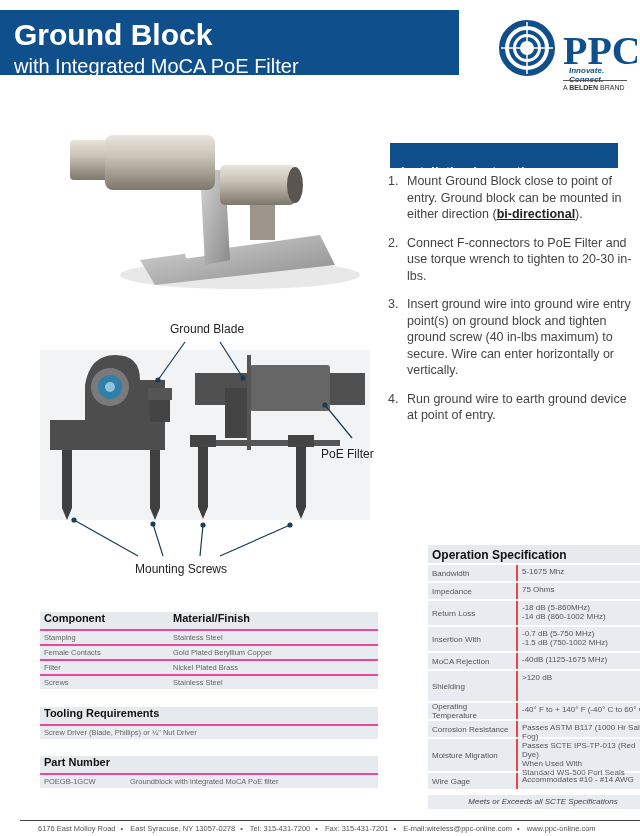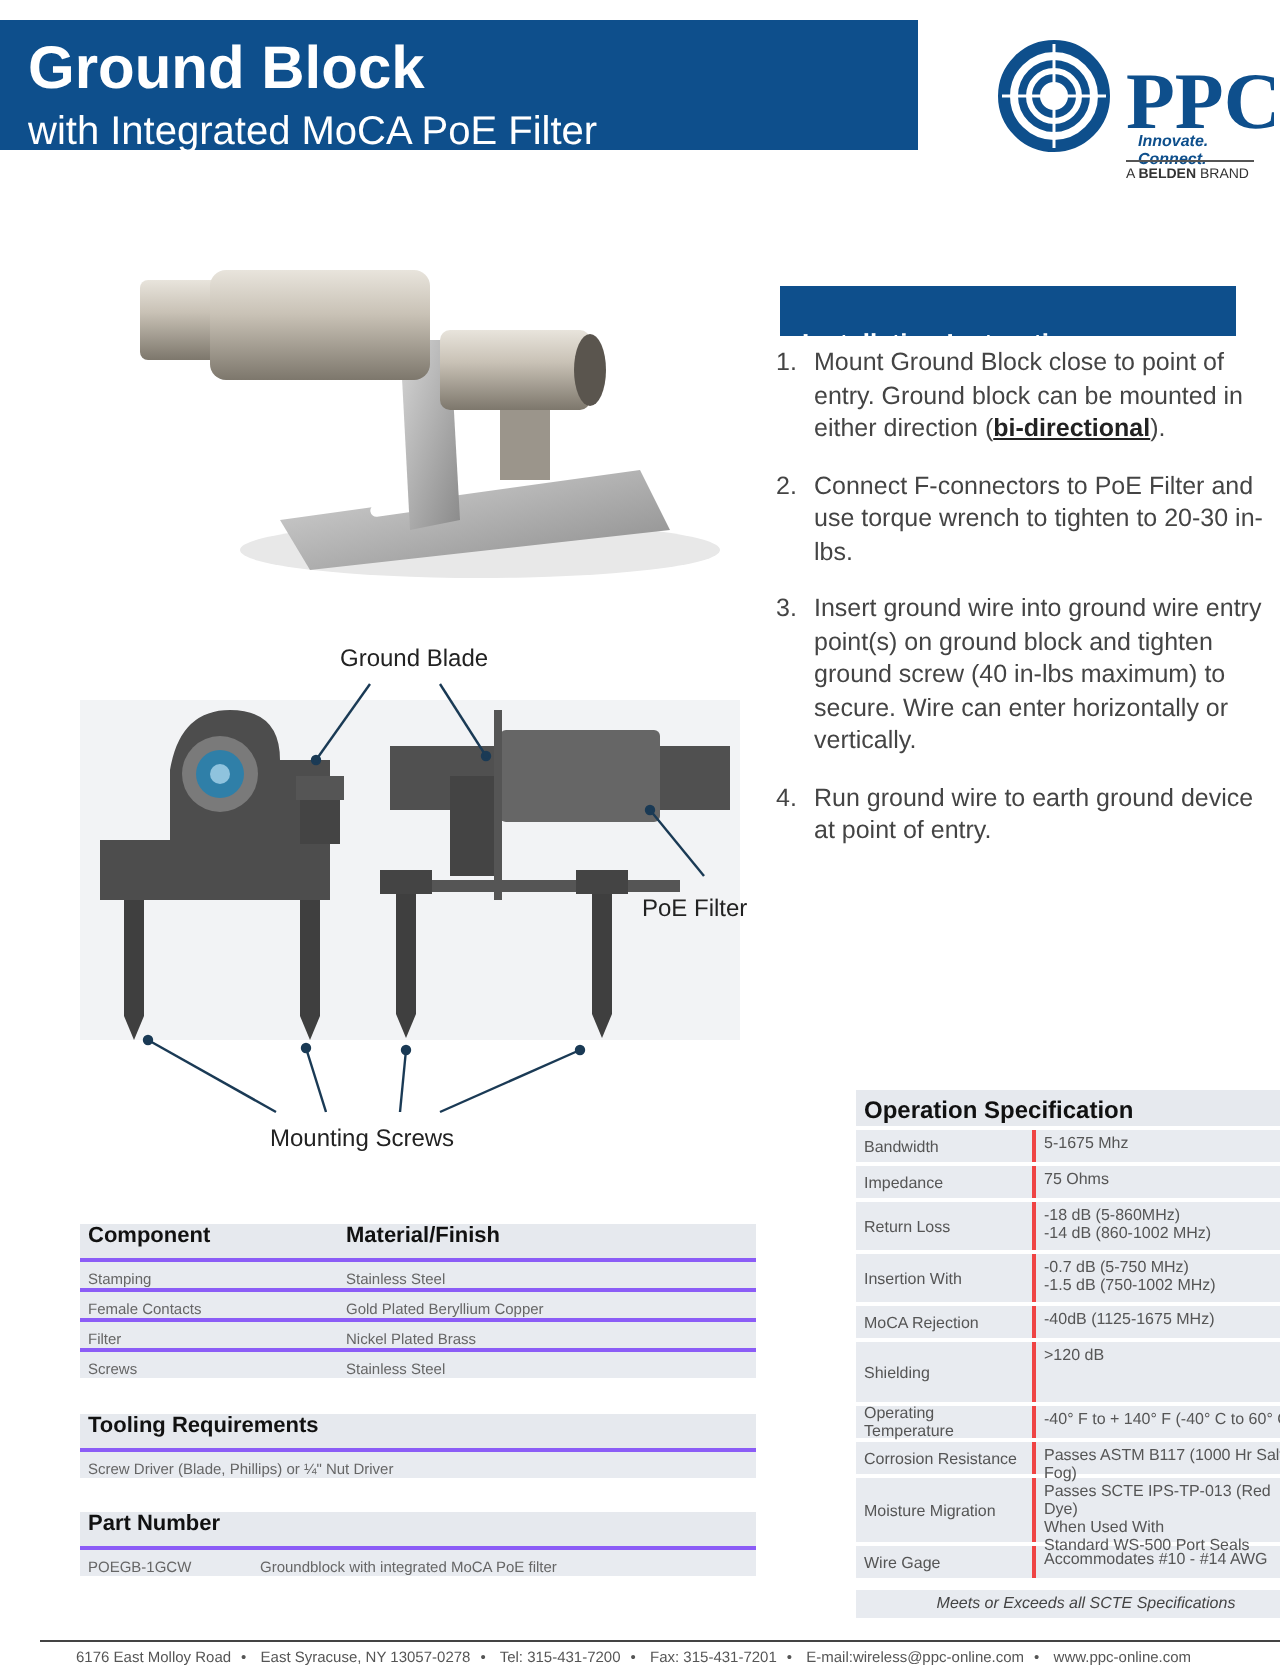--- a/index.html
+++ b/index.html
@@ -22,21 +22,21 @@
   .inst-list u { font-weight: bold; color: #222; }
   .spec { position: absolute; left: 390px; top: 545px; width: 230px; margin-left: 38px; }
   .spec .head { background: #e6e9ee; font-size: 12px; font-weight: bold; color: #111; padding: 3px 4px; height: 18px; }
   .spec .row { display: flex; background: #e8ebf0; border-top: 2px solid #fff; font-size: 8px; color: #555; }
   .spec .row .k { width: 90px; padding: 0 4px; display: flex; align-items: center; border-right: 2px solid #ef4444; }
   .spec .row .v { flex: 1; padding: 2px 4px; display: flex; flex-direction: column; justify-content: flex-start; }
   .spec .foot { margin-top: 6px; background: #e8ebf0; font-size: 8px; font-style: italic; color: #444; text-align: center; height: 14px; line-height: 14px; }
   .tbl { position: absolute; left: 40px; width: 338px; }
   .tbl .head { background: #e6e9ee; display: flex; font-size: 11px; font-weight: bold; color: #111; height: 17px; align-items: flex-start; }
   .tbl .head span { padding-left: 4px; }
-  .tbl .row { display: flex; background: #e8ebf0; border-top: 2px solid #8b5cf6; font-size: 7.5px; color: #666; height: 15px; align-items: flex-end; }
+  .tbl .row { display: flex; background: #e8ebf0; border-top: 2px solid #ec4899; font-size: 7.5px; color: #666; height: 15px; align-items: center; }
   .tbl .row span { padding-left: 4px; }
   .c1 { width: 129px; } .c2 { flex: 1; }
   .footer-line { position: absolute; left: 20px; top: 820px; width: 620px; height: 1px; background: #444; }
   .footer { position: absolute; left: 38px; top: 824px; font-size: 7.5px; color: #555; white-space: nowrap; }
   .footer .sep { margin: 0 5px; }
 </style>
 </head>
 <body>
 
 <div class="banner">

